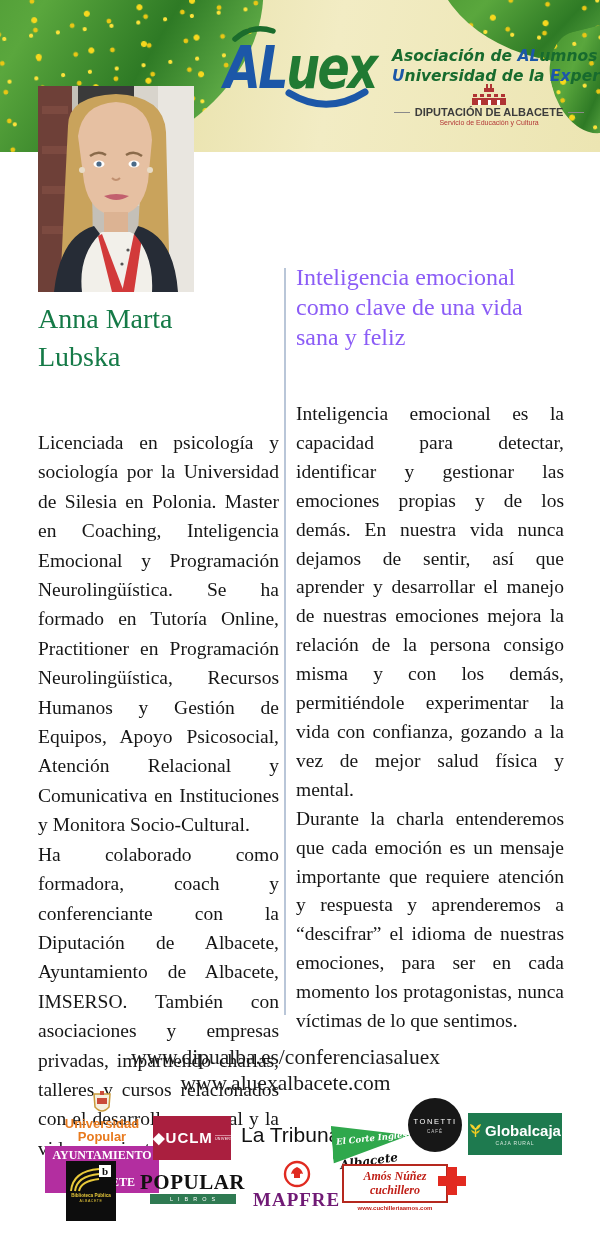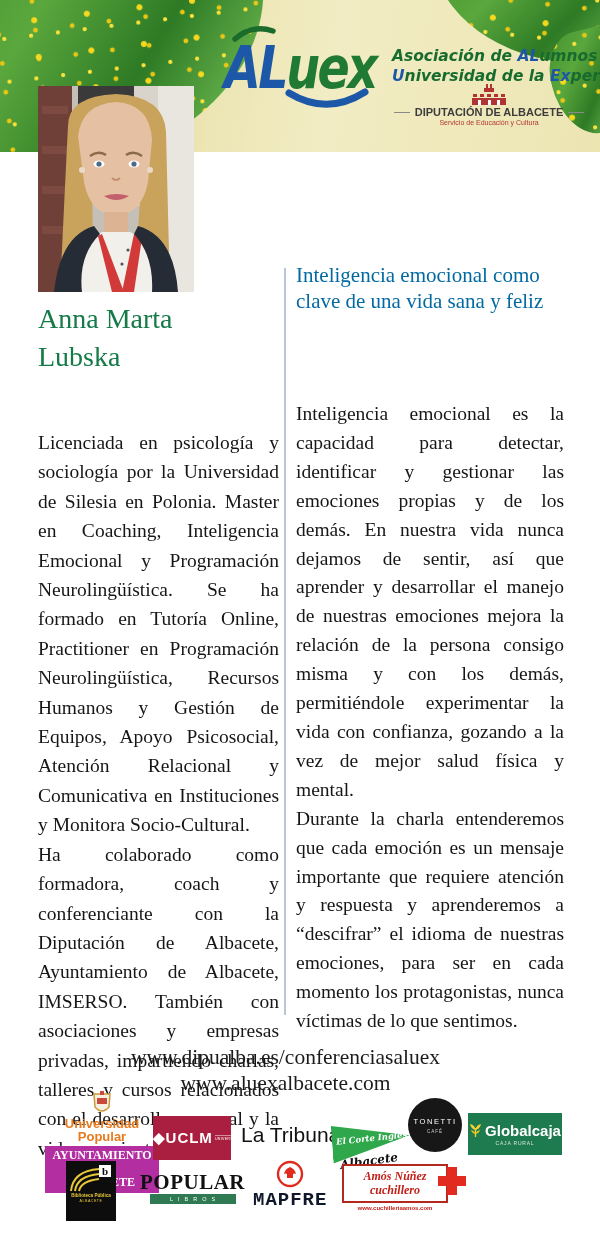--- a/index.html
+++ b/index.html
@@ -51,21 +51,21 @@
   
   .speaker-name{position:absolute;left:38px;top:300px;width:240px;
     font-size:28px;line-height:1.34;color:#157a47;}
   .bio{position:absolute;left:38px;top:416px;width:241px;
     font-size:19.5px;line-height:29.4px;color:#161616;text-align:justify;margin-top:12px;}
   .bio p{margin:0;}
 
   .divider{position:absolute;left:284px;top:268px;width:2px;height:747px;background:#b9c6d8;}
 
   .talk-title{position:absolute;left:296px;top:262px;width:272px;
-    font-size:21px;line-height:1.26;color:#0369a1;}
+    font-size:24px;line-height:1.26;color:#8b5cf6;}
   .talk-body{position:absolute;left:296px;top:400px;width:268px;
     font-size:19.5px;line-height:28.9px;color:#161616;text-align:justify;}
   .talk-body p{margin:0;}
 
   .urls{position:absolute;left:0;top:1044px;width:571px;text-align:center;
     font-size:21.5px;line-height:1.22;color:#1b1b1b;}
   .urls a{color:#1b1b1b;text-decoration:none;display:block;}
 
   
   .sponsor{position:absolute;}
@@ -115,22 +115,22 @@
   .bib-sub{color:#e8c93a;font-family:"Liberation Sans",sans-serif;font-size:3.6px;
     margin-top:1px;letter-spacing:.5px;}
 
   .pop-name{font-family:"Liberation Serif",serif;font-weight:bold;font-size:21px;
     letter-spacing:.5px;color:#111;line-height:1;}
   .pop-bar{margin-top:1px;width:86px;height:10px;background:#2f7a52;color:#fff;
     font-family:"Liberation Sans",sans-serif;font-size:5.5px;letter-spacing:5px;
     display:flex;align-items:center;justify-content:center;text-indent:5px;}
 
   .mapfre{display:flex;flex-direction:column;align-items:center;gap:1px;}
-  .mapfre-name{font-family:Liberation Mono, monospace;font-weight:bold;font-size:19px;
-    color:#0f172a;letter-spacing:1px;}
+  .mapfre-name{font-family:Liberation Serif, serif;font-weight:bold;font-size:19px;
+    color:#701a75;letter-spacing:1px;}
 
   .amos-box{width:98px;border:2px solid #b5281e;background:#fff;text-align:center;
     padding:3px 2px;color:#c02018;font-family:"Liberation Serif",serif;
     font-style:italic;font-weight:bold;font-size:12px;line-height:1.2;}
   .amos-url{margin-top:2px;text-align:center;color:#c02018;
     font-family:"Liberation Sans",sans-serif;font-weight:bold;font-size:6px;}
 
   .cruzroja{display:flex;align-items:flex-start;gap:6px;}
   .cr-text{display:flex;flex-direction:column;}
   .cr-name{font-family:"Liberation Serif",serif;font-weight:bold;font-size:16.5px;color:#1c1c1c;}

